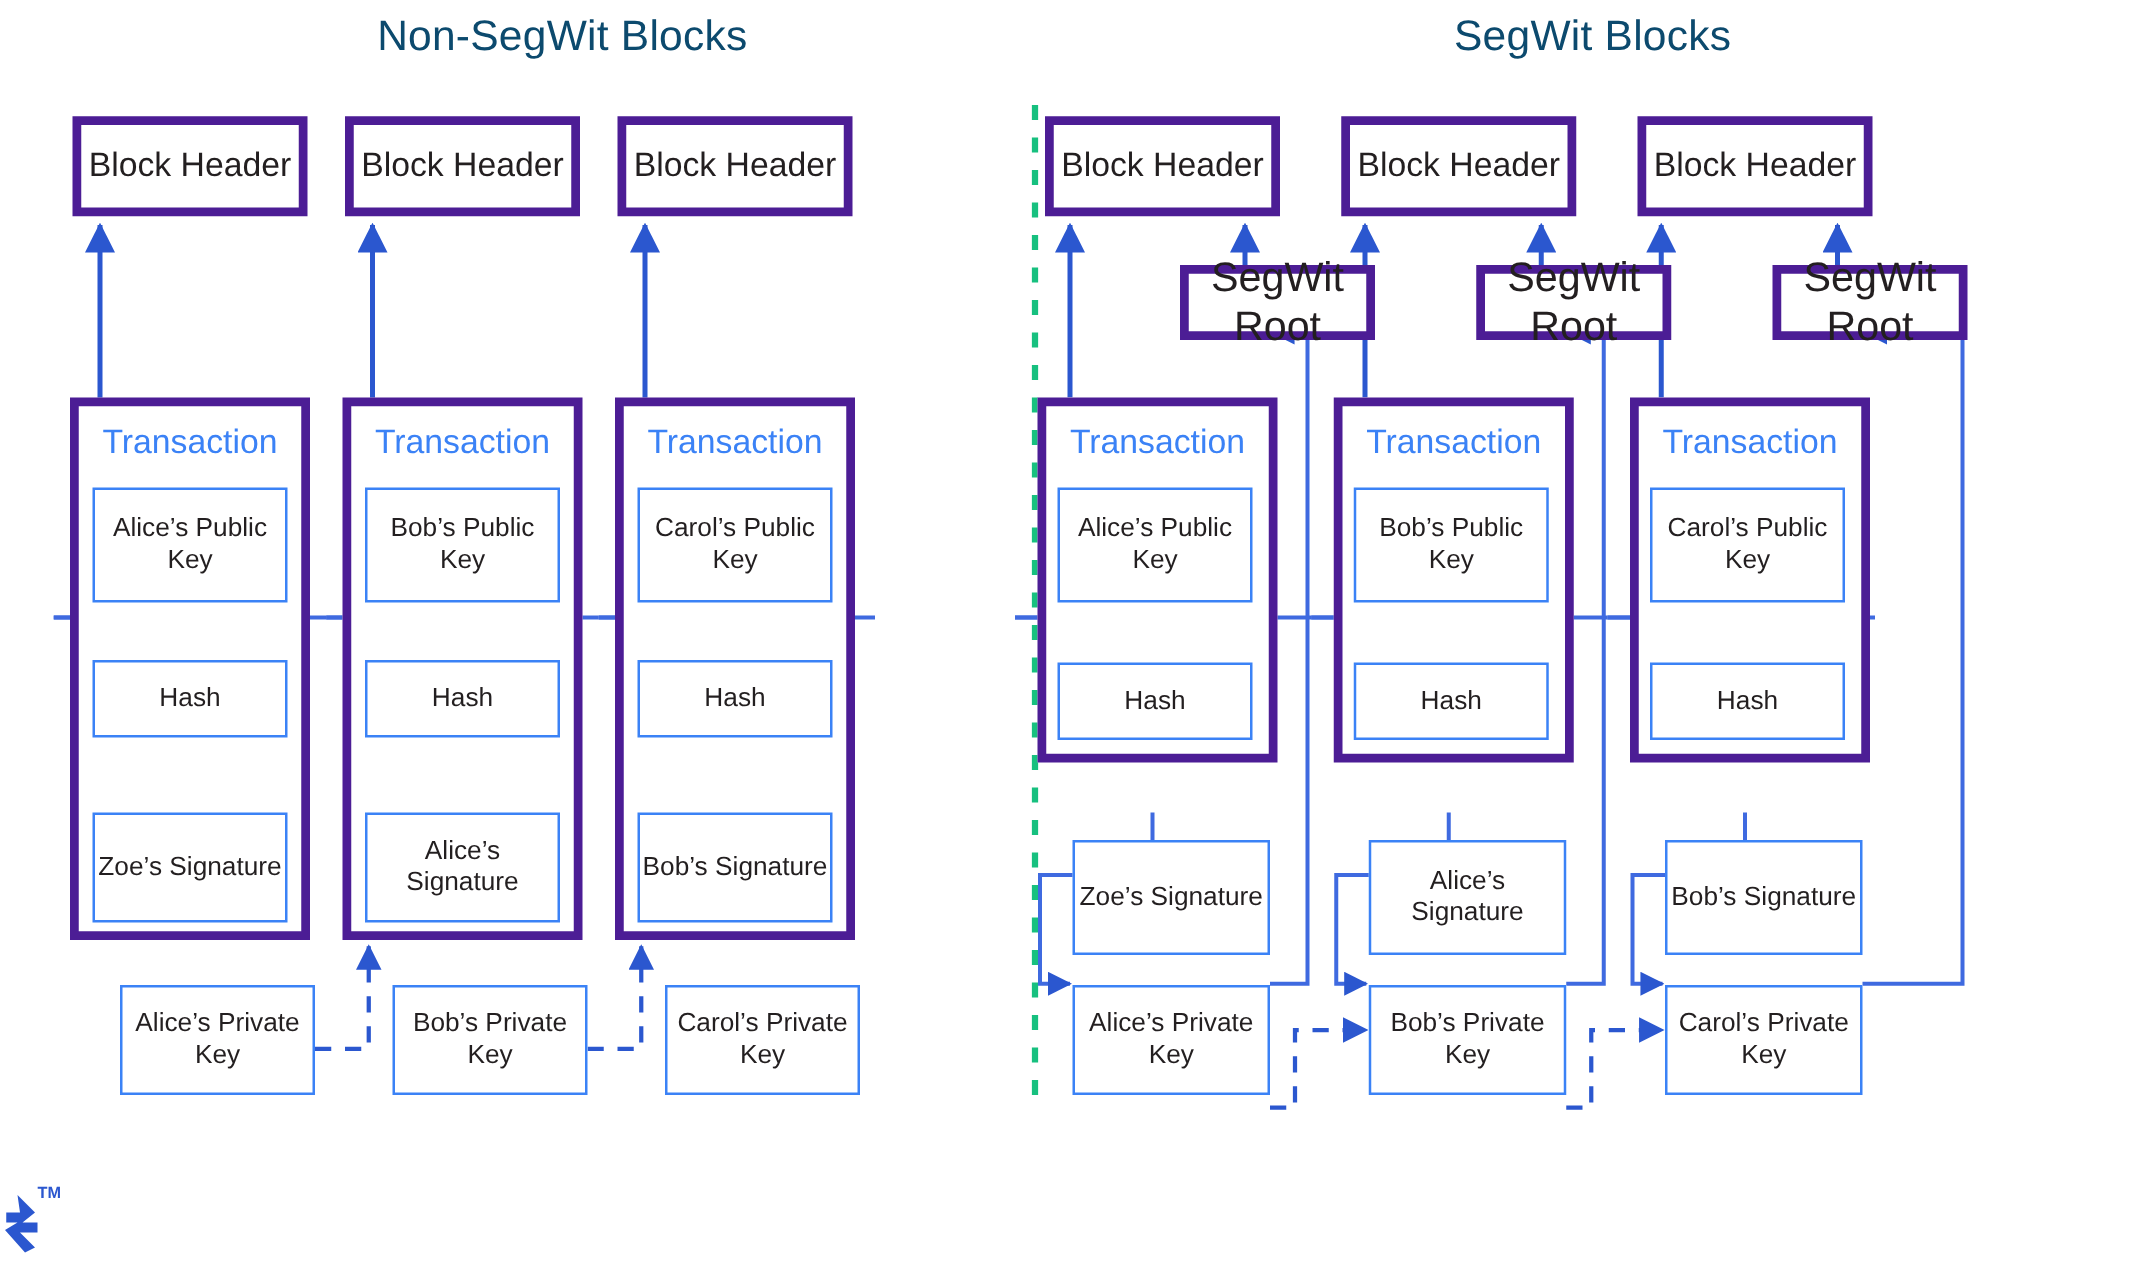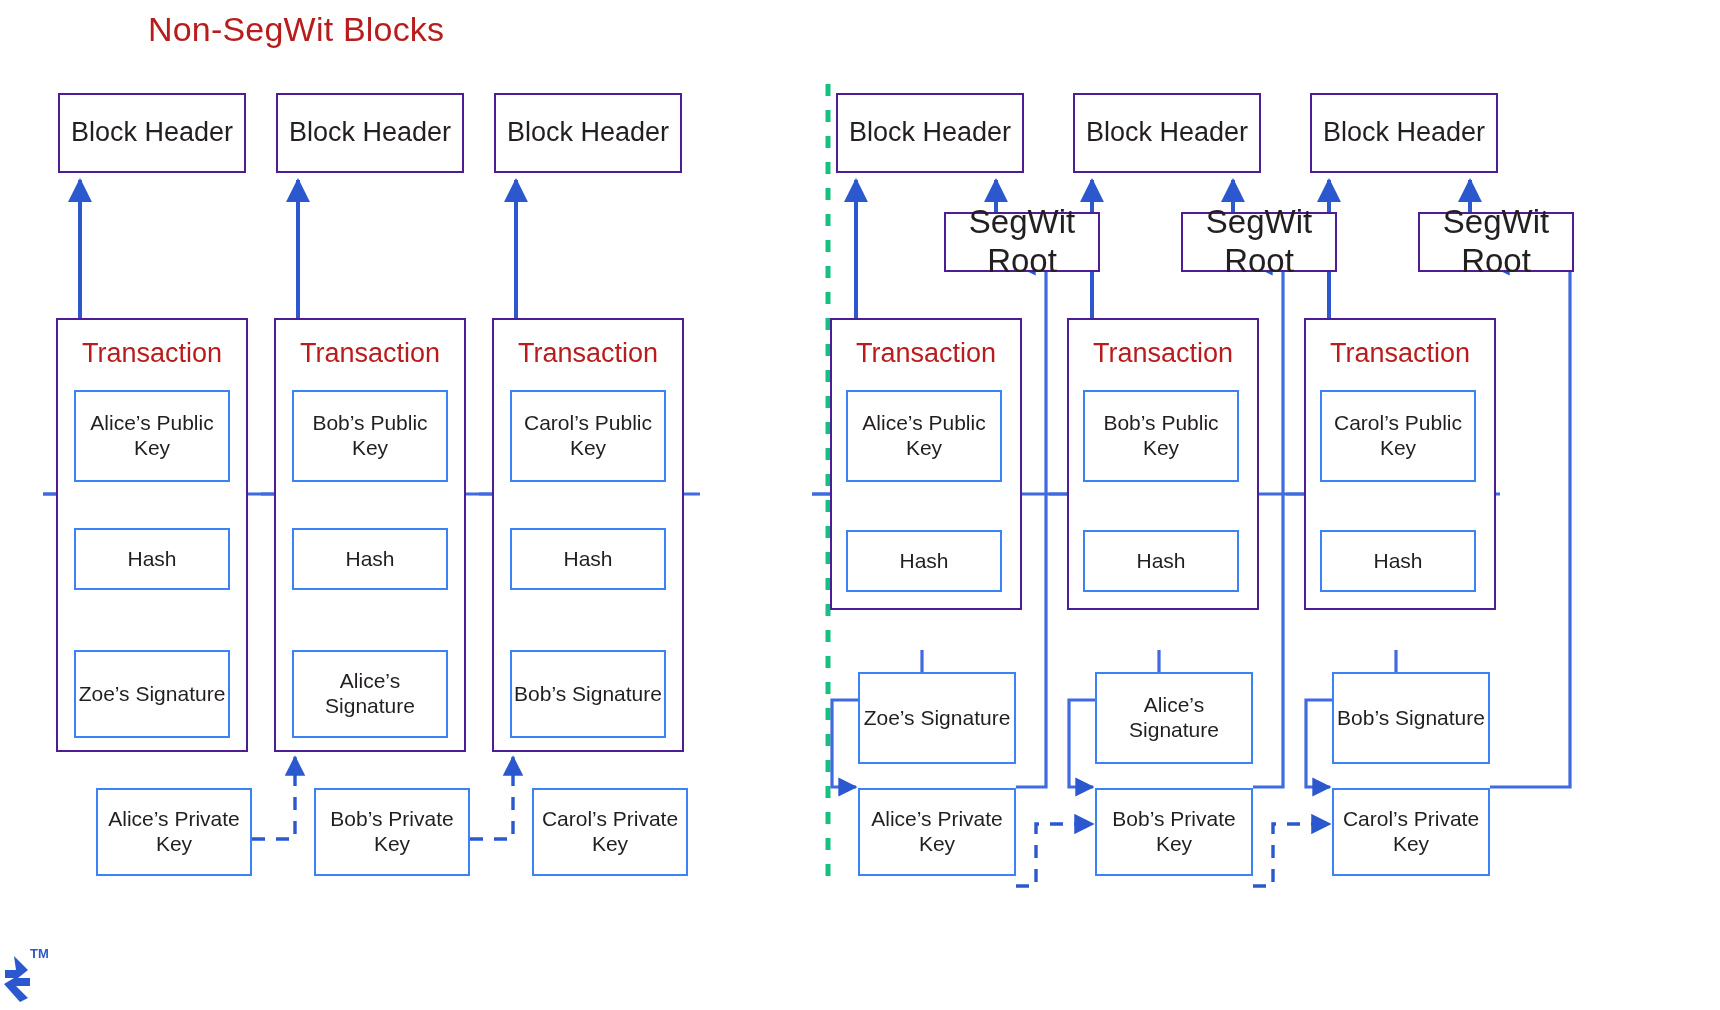--- a/index.html
+++ b/index.html
@@ -1,29 +1,29 @@
 <!DOCTYPE html>
 <html><head>
 <meta charset="utf-8">
 <style>
   html,body{margin:0;padding:0;background:#ffffff;}
   body{width:1720px;height:1010px;position:relative;overflow:hidden;
        font-family:"Liberation Sans","DejaVu Sans",sans-serif;color:#231f20;}
   #canvas{position:absolute;inset:0;width:1720px;height:1010px;}
   svg.layer{position:absolute;left:0;top:0;width:1720px;height:1010px;pointer-events:none;}
-  .ttl{position:absolute;font-size:34px;color:#b91c1c;text-align:left;white-space:nowrap;
+  .ttl{position:absolute;font-size:34px;color:#0c4a6e;text-align:right;white-space:nowrap;
        letter-spacing:.2px;}
   .bx{position:absolute;box-sizing:border-box;display:flex;align-items:center;
       justify-content:center;text-align:center;background:#ffffff;color:#231f20;
       line-height:1.18;}
-  .bx-outer{border:2px solid #4c1d95;}
+  .bx-outer{border:7px solid #4c1d95;}
   .bx-thin{border:2px solid #3b82f6;}
   .bx-hdr{font-size:27px;}
   .bx-root{font-size:33px;}
-  .tx-label{position:absolute;font-size:27px;text-align:center;color:#b91c1c;white-space:nowrap;}
+  .tx-label{position:absolute;font-size:27px;text-align:center;color:#3b82f6;white-space:nowrap;}
   .bx-inner{font-size:21px;}
   .bx-pk{font-size:21px;}
   .logo{position:absolute;}
   .tm{position:absolute;font-size:13px;font-weight:bold;color:#2b57cf;
       font-family:"Liberation Sans",sans-serif;}
 </style>
 </head>
 <body>
 
 <div id="canvas">
@@ -108,20 +108,21 @@
       <path d="M 1490 787 L 1570 787 L 1570 266 L 1492 266"></path>
     </g>
 
     <g fill="none" stroke="#2b57cf" stroke-width="3.4" stroke-dasharray="13 11" marker-end="url(#ah)">
       <path d="M 1016 886 L 1036 886 L 1036 824 L 1093 824"></path>
       <path d="M 1253 886 L 1273 886 L 1273 824 L 1330 824"></path>
     </g>
   </svg>
 
   <div class="ttl" style="left:148px;top:10px;width:450px;">Non-SegWit Blocks</div>
+  <div class="ttl" style="left:935px;top:10px;width:450px;">SegWit Blocks</div>
 
   <div class="bx bx-outer bx-hdr" style="left:58px;top:93px;width:188px;height:80px;">Block Header</div>
   <div class="bx bx-outer bx-hdr" style="left:276px;top:93px;width:188px;height:80px;">Block Header</div>
   <div class="bx bx-outer bx-hdr" style="left:494px;top:93px;width:188px;height:80px;">Block Header</div>
 
   <div class="bx bx-outer" style="left:56px;top:318px;width:192px;height:434px;"></div>
   <div class="bx bx-outer" style="left:274px;top:318px;width:192px;height:434px;"></div>
   <div class="bx bx-outer" style="left:492px;top:318px;width:192px;height:434px;"></div>
 
   <div class="tx-label" style="left:56px;top:338px;width:192px;">Transaction</div>

